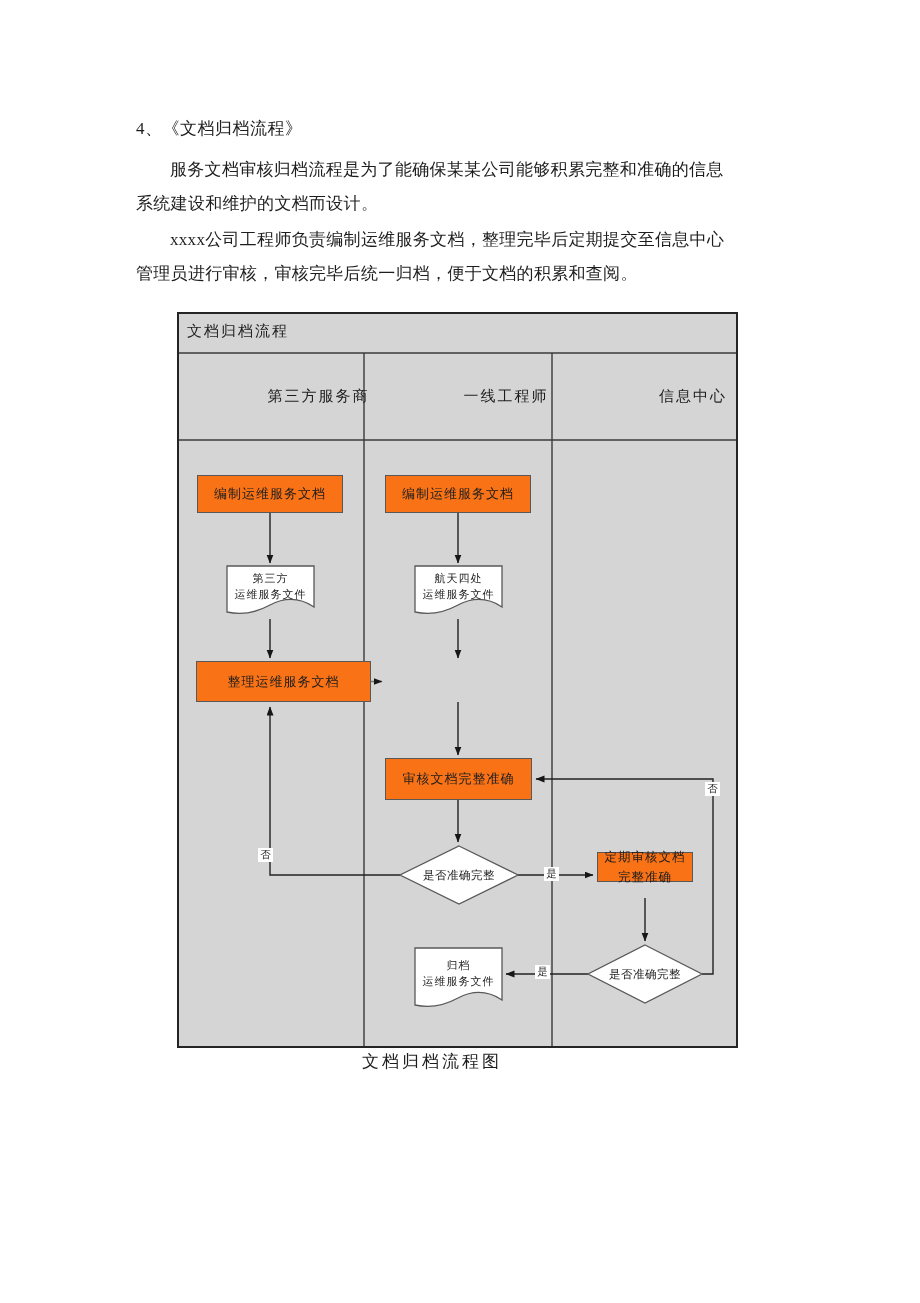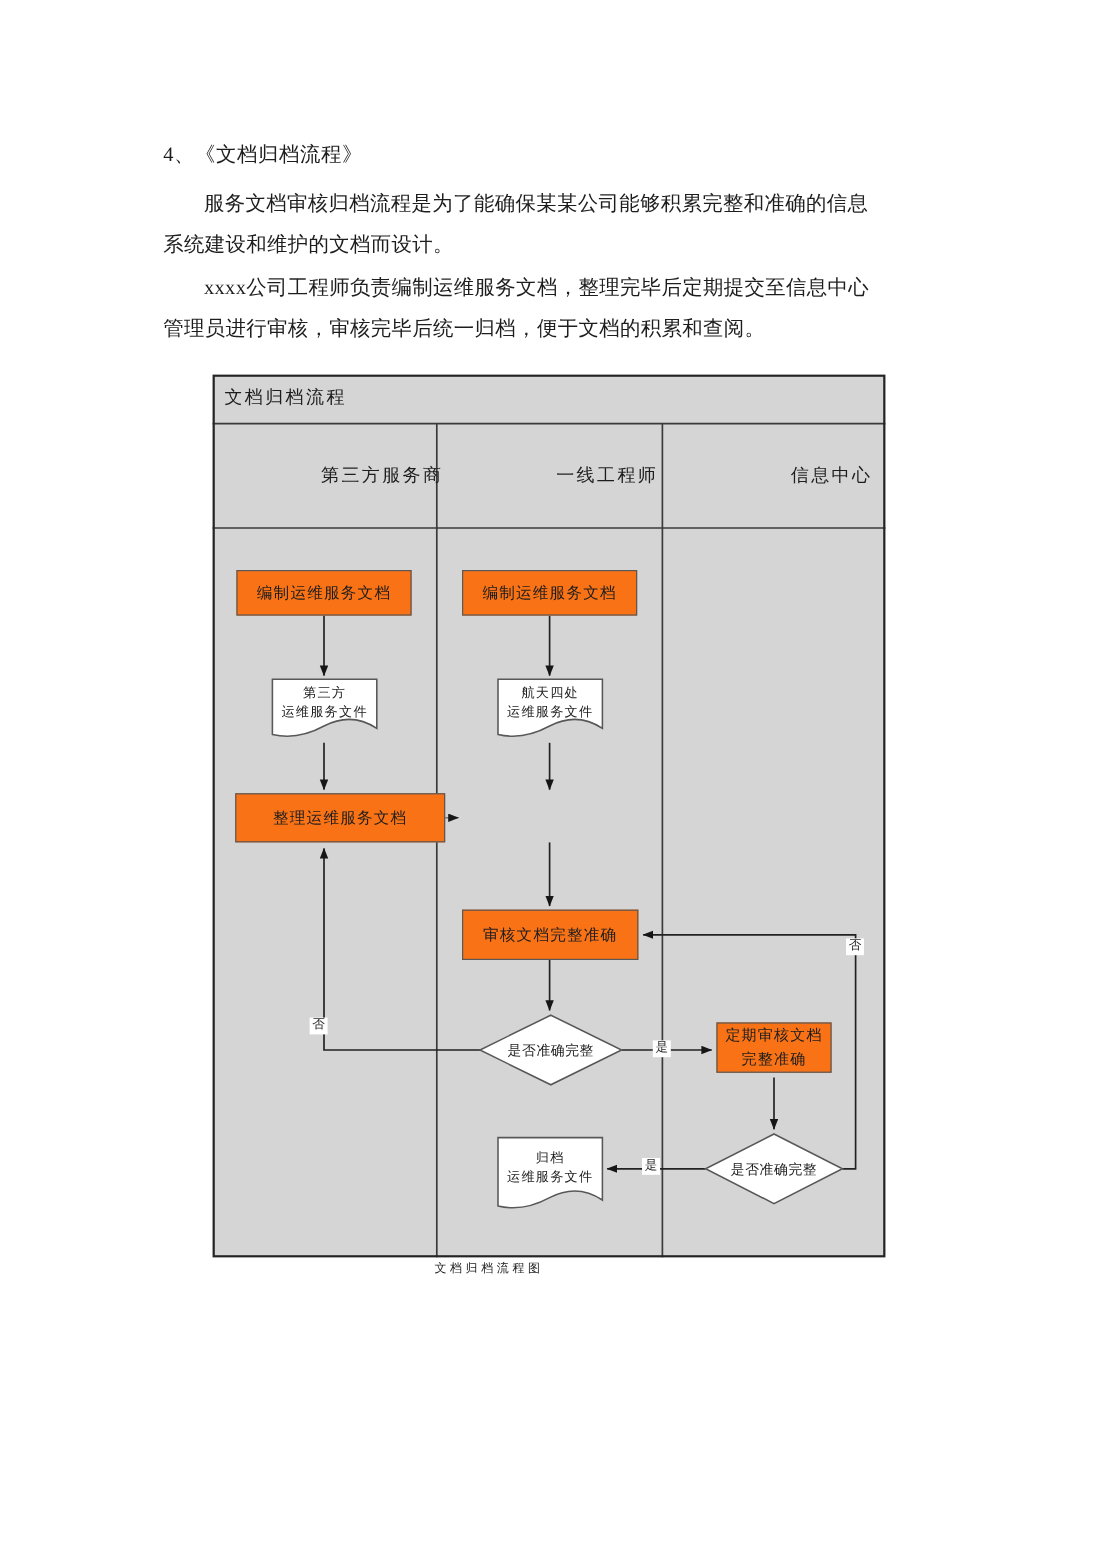--- a/index.html
+++ b/index.html
@@ -23,21 +23,21 @@
 
   .node { position:absolute; background:#f97316; border:1.4px solid #585858; box-sizing:border-box;
           display:flex; flex-direction:column; align-items:center; justify-content:center;
           text-align:center; font-size:13px; letter-spacing:1px; z-index:2; white-space:nowrap; }
   .shape-text { position:absolute; text-align:center; font-size:11px; letter-spacing:1px;
                 line-height:16px; z-index:3; white-space:nowrap; }
   .diamond-text { position:absolute; text-align:center; font-size:11.5px; letter-spacing:0.5px; z-index:3; white-space:nowrap; }
   .elabel { position:absolute; background:#ffffff; font-size:10.5px; width:15px; height:14px;
             line-height:14px; text-align:center; z-index:3; color:#2a2a2a; }
 
-  .caption { position:absolute; left:362px; top:1050px; font-size:10px; letter-spacing:3px; white-space:nowrap; }
+  .caption { position:absolute; left:362px; top:1050px; font-size:17px; letter-spacing:3px; white-space:nowrap; }
   .footer  { position:absolute; left:0; top:1206px; width:920px; text-align:center;
              font-size:11.5px; color:#3c3c3c; letter-spacing:0.5px; }
 </style>
 </head>
 <body>
 
 <div class="page">
 
   <div class="heading" style="left:136px; top:117px;">4、《文档归档流程》</div>
 
@@ -92,21 +92,21 @@
 
     <div class="lane-h lane-1">第三方服务商</div>
     <div class="lane-h lane-2">一线工程师</div>
     <div class="lane-h lane-3">信息中心</div>
 
     <div class="node" style="left:20px; top:163px; width:146px; height:38px;">编制运维服务文档</div>
     <div class="node" style="left:208px; top:163px; width:146px; height:38px;">编制运维服务文档</div>
     <div class="node" style="left:19px; top:349px; width:175px; height:41px;">整理运维服务文档</div>
     <div class="node" style="left:208px; top:446px; width:147px; height:42px;">审核文档完整准确</div>
 
-    <div class="node" style="left:420px; top:540px; width:96px; height:42px; font-size:12.5px; line-height:20px;">
+    <div class="node" style="left:420px; top:540px; width:96px; height:30px; font-size:12.5px; line-height:20px;">
       <div>定期审核文档</div>
       <div>完整准确</div>
     </div>
 
     <div class="shape-text" style="left:50px; top:258px; width:87px;">
       <div>第三方</div>
       <div>运维服务文件</div>
     </div>
     <div class="shape-text" style="left:238px; top:258px; width:87px;">
       <div>航天四处</div>

